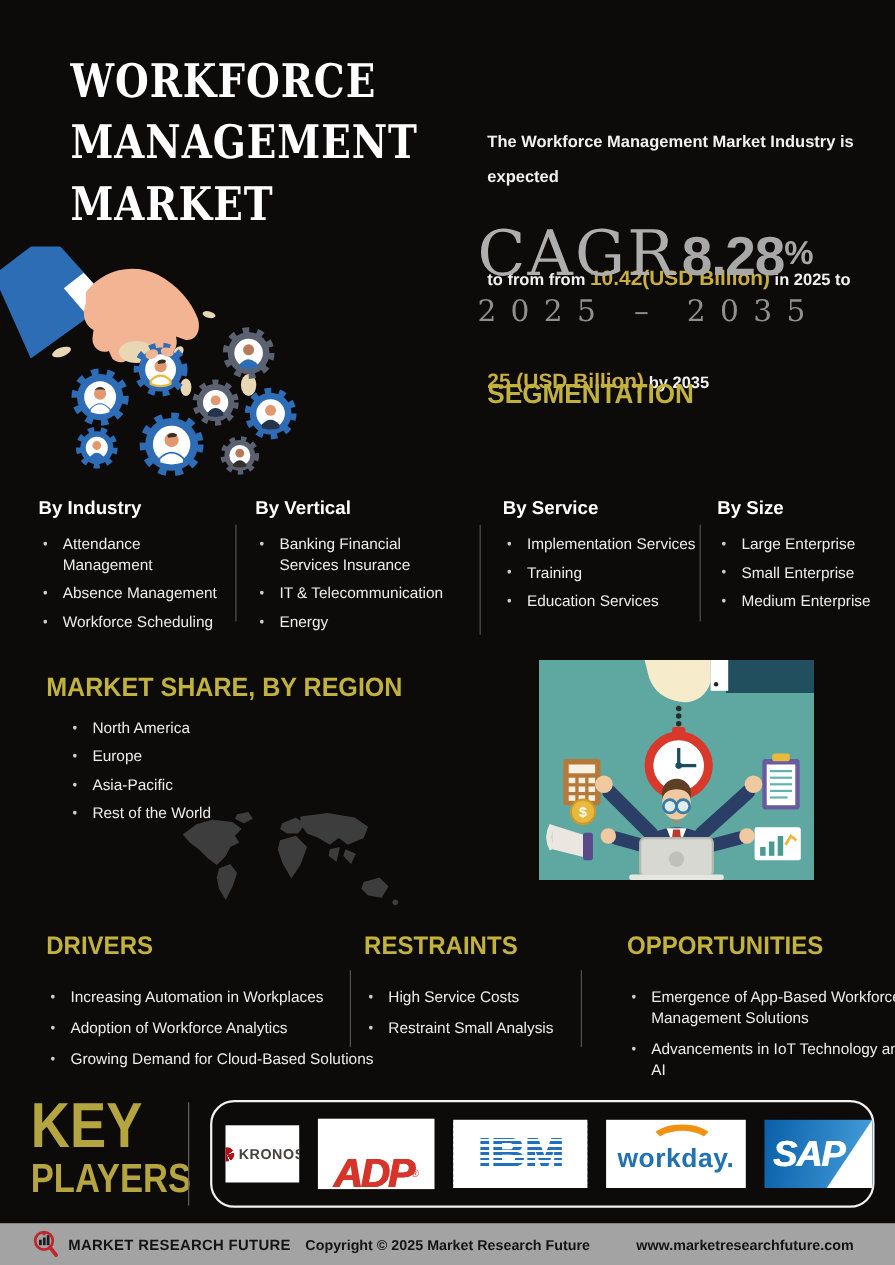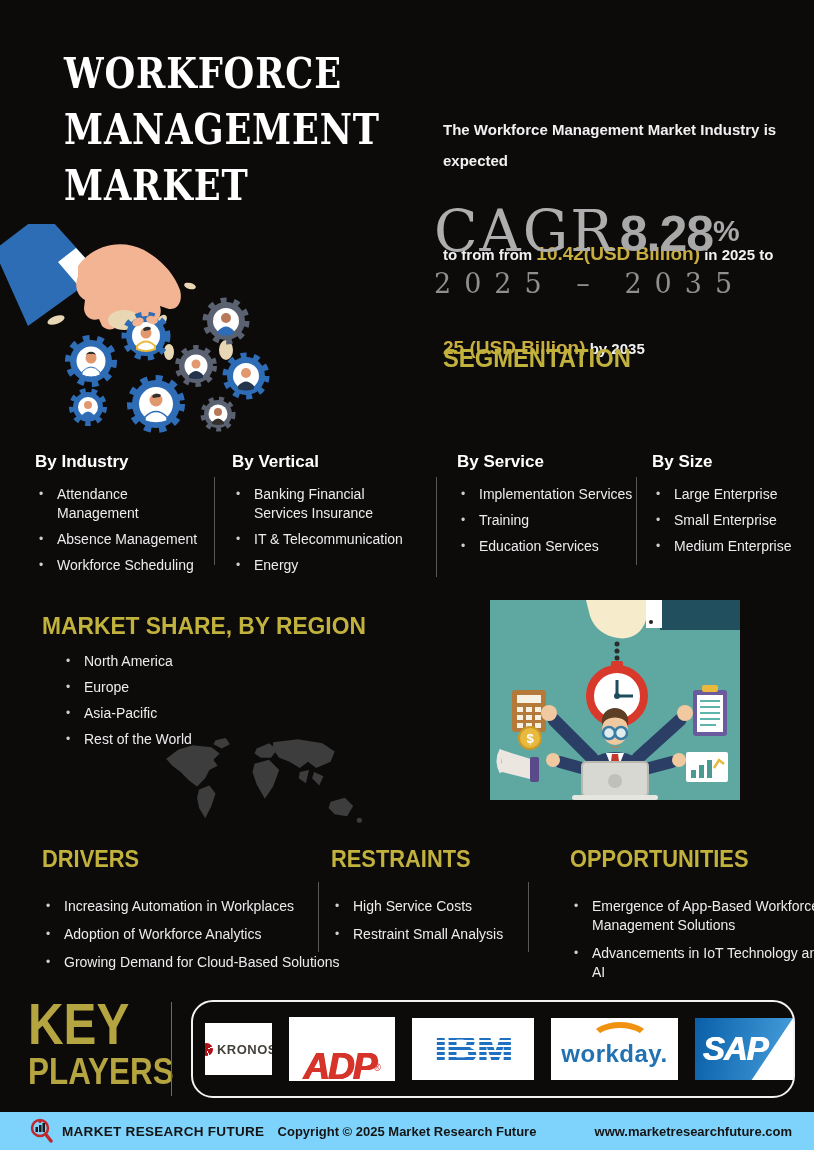--- a/index.html
+++ b/index.html
@@ -73,26 +73,26 @@
   .workday-arc{position:absolute;top:4px;left:38px;width:50px;height:26px;
       border:6px solid transparent;border-top-color:#f0920f;border-radius:50%;}
   .logo-sap{width:100px;height:62px;background:linear-gradient(100deg,#0a5fa8 0%,#2e86c8 60%,#4aa1dd 100%);
             justify-content:flex-start;}
   .logo-sap::after{content:"";position:absolute;inset:0;background:#fff;
             clip-path:polygon(100% 0,100% 100%,58% 100%);}
   .sap-text{font-size:33px;font-weight:bold;font-style:italic;color:#ffffff;margin-left:8px;
             letter-spacing:-1px;z-index:1;text-shadow:1px 0 #fff;}
 
   
-  .footer{position:absolute;left:0;top:1112px;width:814px;height:38px;background:#7dd3fc;color:#141414;}
+  .footer{position:absolute;left:0;top:1112px;width:814px;height:38px;background:#a3a3a3;color:#141414;}
   .footer-brand{position:absolute;left:30px;top:0;height:38px;display:flex;align-items:center;gap:8px;
                 font-size:13.5px;font-weight:bold;letter-spacing:0.3px;}
   .footer-copy{position:absolute;left:50%;top:0;transform:translateX(-50%);height:38px;
                display:flex;align-items:center;font-size:13px;font-weight:bold;}
-  .footer-site{position:absolute;right:22px;top:0;height:38px;display:flex;align-items:center;
+  .footer-site{position:absolute;right:38px;top:0;height:38px;display:flex;align-items:center;
                font-size:13px;font-weight:bold;}
 
   .abs{position:absolute;}
 </style>
 </head>
 <body>
 
 <div class="page">
 
   <h1 class="title"><span>WORKFORCE</span><br>

